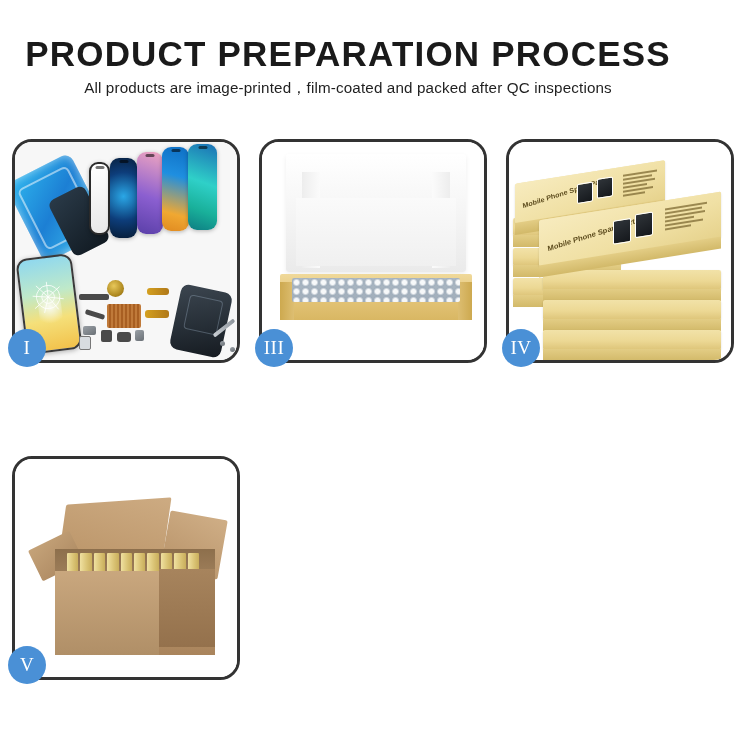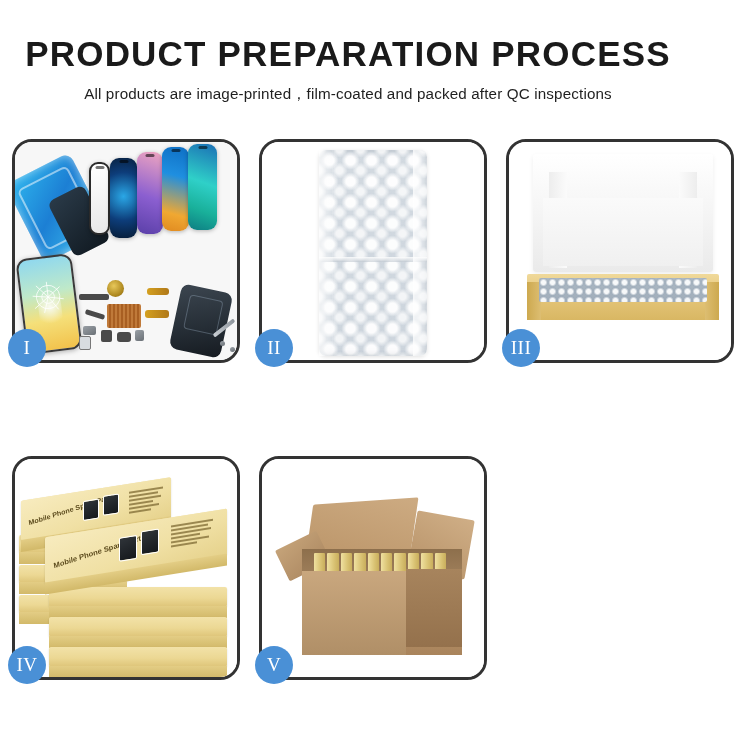--- a/index.html
+++ b/index.html
@@ -32,21 +32,21 @@
     font-size: 35px;
     font-weight: 700;
     letter-spacing: 1.2px;
     color: #1a1a1a;
     line-height: 1.12;
     white-space: nowrap;
     font-family: "Liberation Sans", sans-serif;
   }
 
   .subtitle {
-    margin-top: 11px;
+    margin-top: 5px;
     font-size: 15.2px;
     font-weight: 400;
     color: #1f1f1f;
     letter-spacing: 0.15px;
     white-space: nowrap;
     font-family: "Liberation Sans", sans-serif;
   }
 
   
   .grid {
@@ -468,30 +468,20 @@
           <div class="part" style="left:0px;top:58px;width:12px;height:14px;border:1px solid #777;background:#d8dce0;"></div>
           <div class="backplate"></div>
           <div class="tweezers"></div>
           <div class="part metal" style="right:4px;bottom:4px;width:5px;height:5px;border-radius:50%;"></div>
           <div class="part metal" style="right:14px;bottom:10px;width:5px;height:5px;border-radius:50%;"></div>
         </div>
       </div>
       <div class="badge">I</div>
     </div>
 
-    <div class="panel">
-      <div class="panel-inner p2">
-        <div class="wrap-sheet">
-          <div class="wrap-seam"></div>
-          <div class="wrap-edge" style="left:0;"></div>
-          <div class="wrap-edge" style="right:0;"></div>
-        </div>
-      </div>
-      <div class="badge">II</div>
-    </div>
 
     <div class="panel">
       <div class="panel-inner p3">
         <div class="lid3">
           <div class="lid3-flapL"></div>
           <div class="lid3-flapR"></div>
         </div>
         <div class="tray3">
           <div class="tray3-sideL"></div>
           <div class="tray3-sideR"></div>

